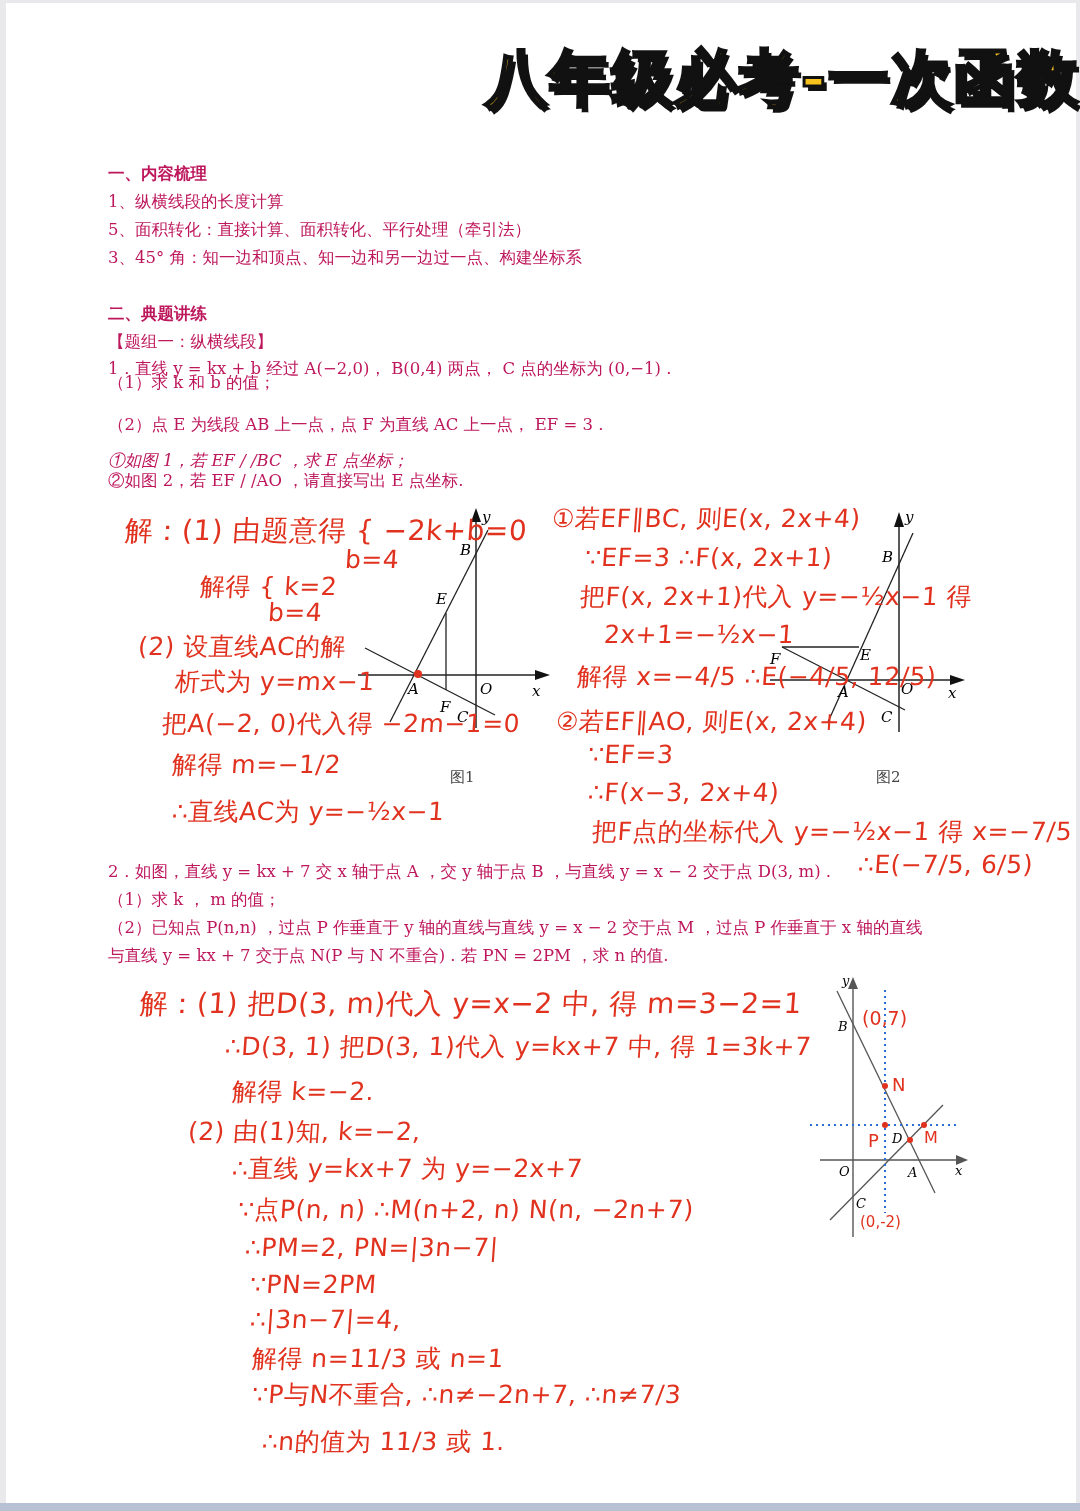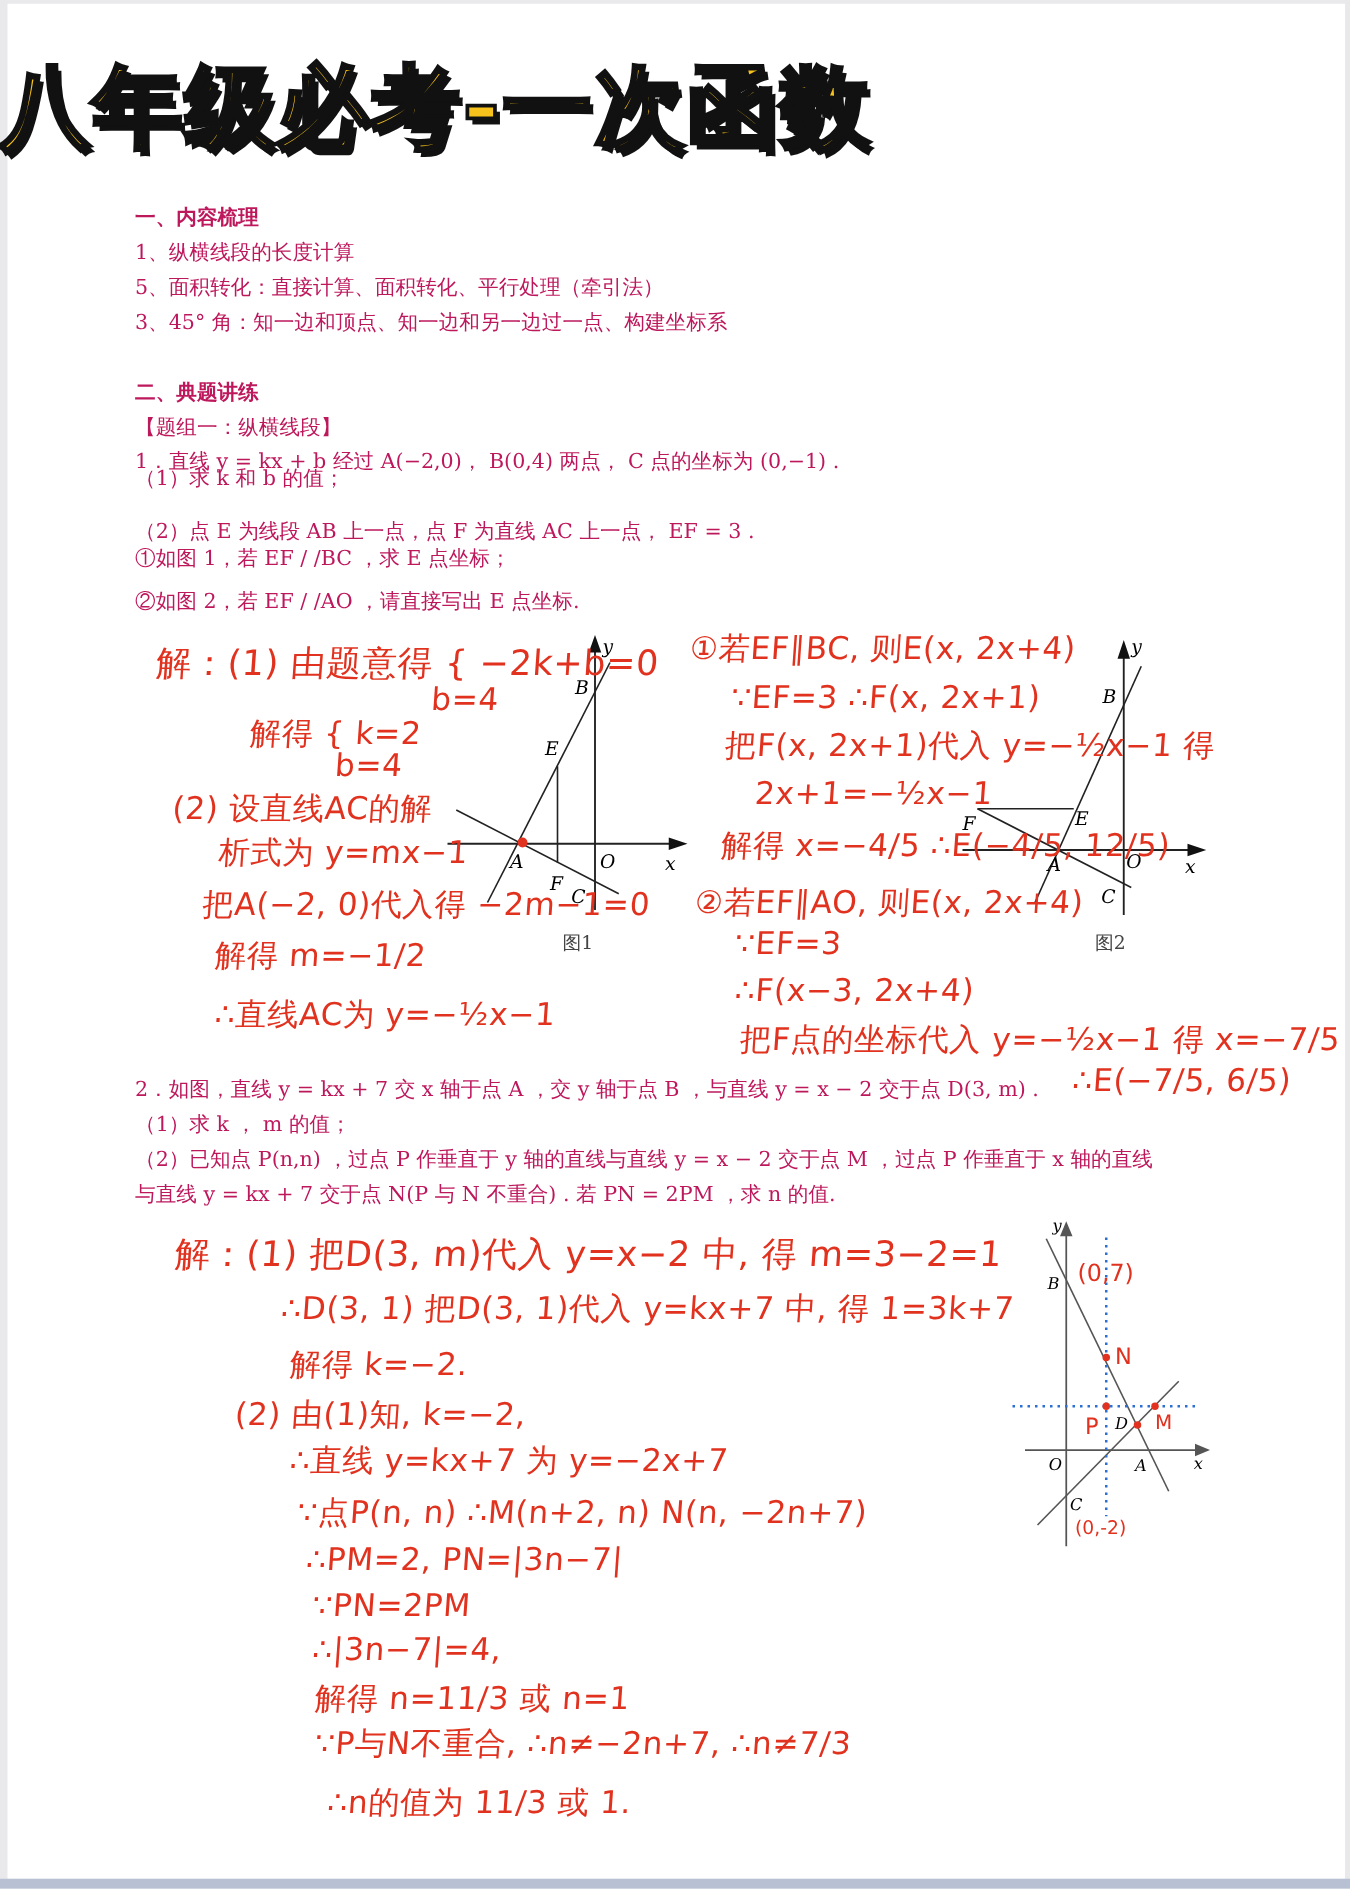--- a/index.html
+++ b/index.html
@@ -11,62 +11,62 @@
   }
   .sheet {
     position: absolute; left: 6px; top: 3px; width: 1070px; height: 1500px;
     background: #ffffff;
   }
   .bottom-strip {
     position: absolute; left: 0; top: 1503px; width: 1080px; height: 8px;
     background: #b7c1d3;
   }
   .title {
-    position: absolute; left: 0; top: 38px; width: 1080px; text-align: left;
+    position: absolute; left: 0; top: 38px; width: 1080px; text-align: right;
     font-family: "DejaVu Sans", "Liberation Sans", sans-serif;
-    font-weight: bold; font-size: 72px; letter-spacing: 2px;
+    font-weight: bold; font-size: 61px; letter-spacing: 2px;
     color: #f7c21b;
     -webkit-text-stroke: 3px #111;
     text-shadow: 4px 5px 0 #111;
   }
   .line {
     position: absolute; left: 108px;
     font-size: 16.5px; color: #be185d; white-space: nowrap;
   }
   .bold { font-weight: bold; font-family: "DejaVu Sans", "Liberation Sans", sans-serif; }
   .hw {
     position: absolute; color: #e0321e; white-space: nowrap;
     font-family: "DejaVu Sans", "Liberation Sans", sans-serif;
     font-size: 25px; letter-spacing: 0.5px;
     transform: skewX(-4deg);
   }
   .hw.big { font-size: 28px; }
   .fig { position: absolute; }
-  .figcap { position: absolute; font-size: 15px; color: #444; }
+  .figcap { position: absolute; font-size: 15px; color: #444; margin-top: 23px; }
   svg text { font-family: "DejaVu Serif", "Liberation Serif", serif; font-style: italic; }
 </style>
 </head>
 <body>
 
 <div class="sheet"></div>
 <div class="bottom-strip"></div>
 
 <div class="title">八年级必考-一次函数</div>
 
 <div class="line bold" style="top:163px;">一、内容梳理</div>
 <div class="line" style="top:191px;">1、纵横线段的长度计算</div>
 <div class="line" style="top:219px;">5、面积转化：直接计算、面积转化、平行处理（牵引法）</div>
 <div class="line" style="top:247px;">3、45° 角：知一边和顶点、知一边和另一边过一点、构建坐标系</div>
 
 <div class="line bold" style="top:303px;">二、典题讲练</div>
 <div class="line" style="top:331px;">【题组一：纵横线段】</div>
 <div class="line" style="top:358px;">1．直线 y = kx + b 经过 A(−2,0)， B(0,4) 两点， C 点的坐标为 (0,−1) .</div>
 <div class="line" style="top:372px;">（1）求 k 和 b 的值；</div>
 <div class="line" style="top:414px;">（2）点 E 为线段 AB 上一点，点 F 为直线 AC 上一点， EF = 3 .</div>
-<div class="line" style="top:436px;">①如图 1，若 EF / /BC ，求 E 点坐标；</div>
+<div class="line" style="top:450px;font-style:italic;">①如图 1，若 EF / /BC ，求 E 点坐标；</div>
 <div class="line" style="top:470px;">②如图 2，若 EF / /AO ，请直接写出 E 点坐标.</div>
 
 <svg class="fig" style="left:350px;top:500px;" width="210" height="240">
   <line x1="8" y1="175" x2="195" y2="175" stroke="#222" stroke-width="1.5"></line>
   <polygon points="200,175 185,170 185,180" fill="#111"></polygon>
   <line x1="126" y1="228" x2="126" y2="14" stroke="#222" stroke-width="1.5"></line>
   <polygon points="126,8 121,22 131,22" fill="#111"></polygon>
   <line x1="40" y1="222" x2="138" y2="30" stroke="#222" stroke-width="1.3"></line>
   <line x1="15" y1="148" x2="145" y2="215" stroke="#222" stroke-width="1.3"></line>
   <line x1="96" y1="113" x2="96" y2="190" stroke="#222" stroke-width="1.3"></line>

